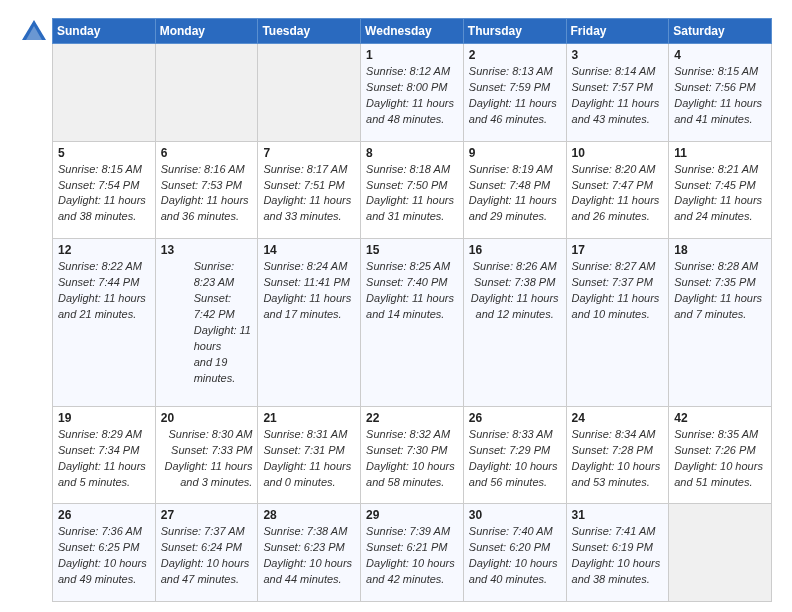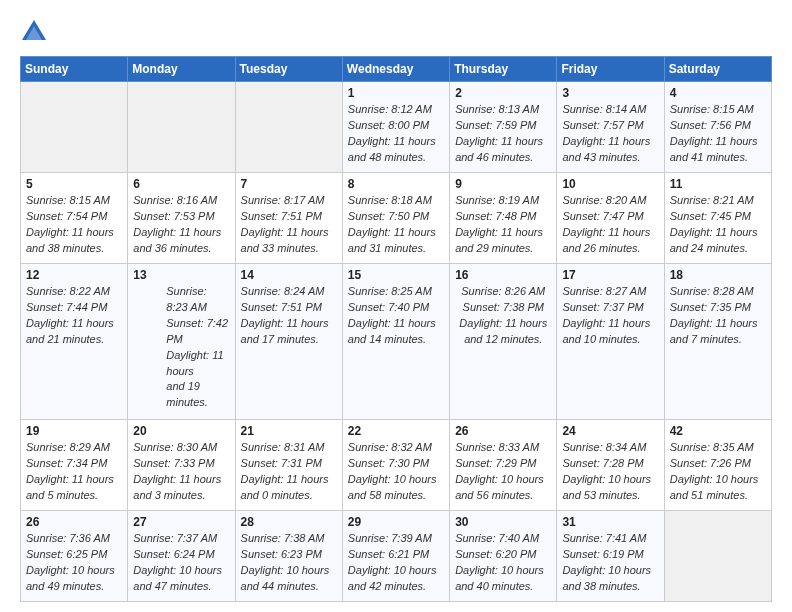--- a/index.html
+++ b/index.html
@@ -8,21 +8,21 @@
       background: #fff;
       width: 792px;
       height: 612px;
       overflow: hidden;
     }
     .page {
       width: 792px;
       height: 612px;
       padding: 18px 20px 10px 20px;
       display: flex;
-      flex-direction: column;
+      flex-direction: row;
     }
     .header {
       display: flex;
       justify-content: space-between;
       align-items: flex-start;
       margin-bottom: 10px;
     }
     .logo {
       display: flex;
       align-items: center;
@@ -225,21 +225,21 @@
           <td>
             <span class="day-number">13</span>
             <div class="day-info" style="white-space: pre-line; margin-left: 33px;">Sunrise: 8:23 AM
 Sunset: 7:42 PM
 Daylight: 11 hours
 and 19 minutes.</div>
           </td>
           <td>
             <span class="day-number">14</span>
             <div class="day-info" style="white-space: pre-line;">Sunrise: 8:24 AM
-Sunset: 7:51 PM
+Sunset: 11:41 PM
 Daylight: 11 hours
 and 17 minutes.</div>
           </td>
           <td>
             <span class="day-number">15</span>
             <div class="day-info" style="white-space: pre-line;">Sunrise: 8:25 AM
 Sunset: 7:40 PM
 Daylight: 11 hours
 and 14 minutes.</div>
           </td>
@@ -268,21 +268,21 @@
         <tr>
           <td>
             <span class="day-number">19</span>
             <div class="day-info" style="white-space: pre-line;">Sunrise: 8:29 AM
 Sunset: 7:34 PM
 Daylight: 11 hours
 and 5 minutes.</div>
           </td>
           <td>
             <span class="day-number">20</span>
-            <div class="day-info" style="white-space: pre-line;">Sunrise: 8:30 AM
+            <div class="day-info" style="white-space: pre-line; text-align: right;">Sunrise: 8:30 AM
 Sunset: 7:33 PM
 Daylight: 11 hours
 and 3 minutes.</div>
           </td>
           <td>
             <span class="day-number">21</span>
             <div class="day-info" style="white-space: pre-line;">Sunrise: 8:31 AM
 Sunset: 7:31 PM
 Daylight: 11 hours
 and 0 minutes.</div>

